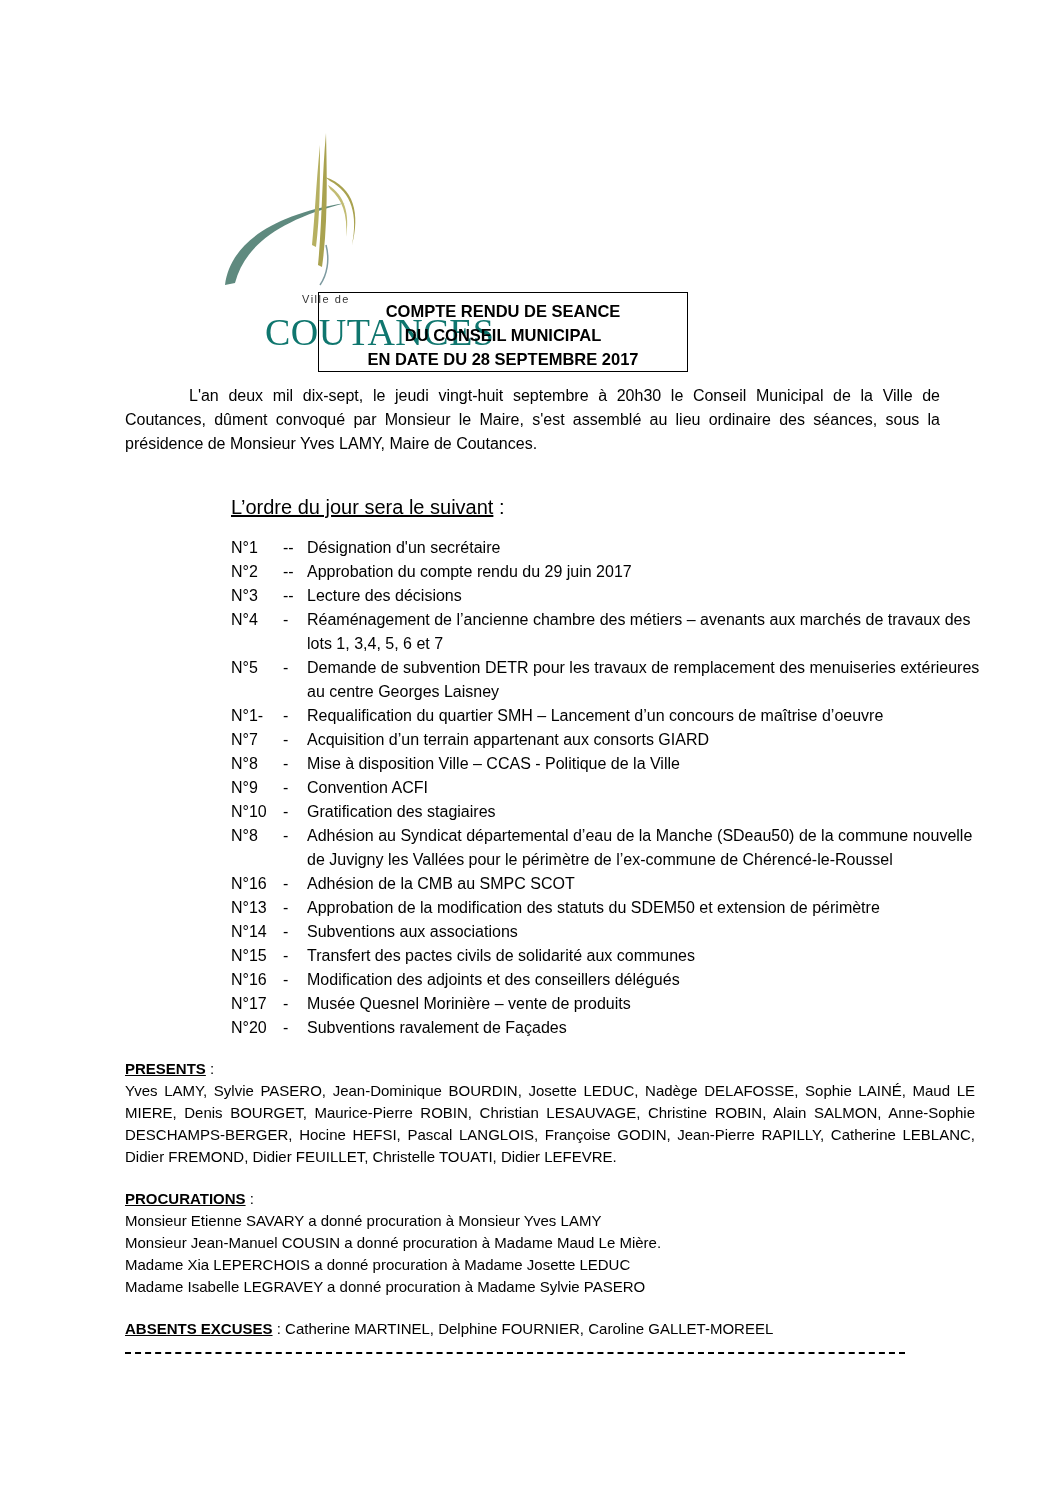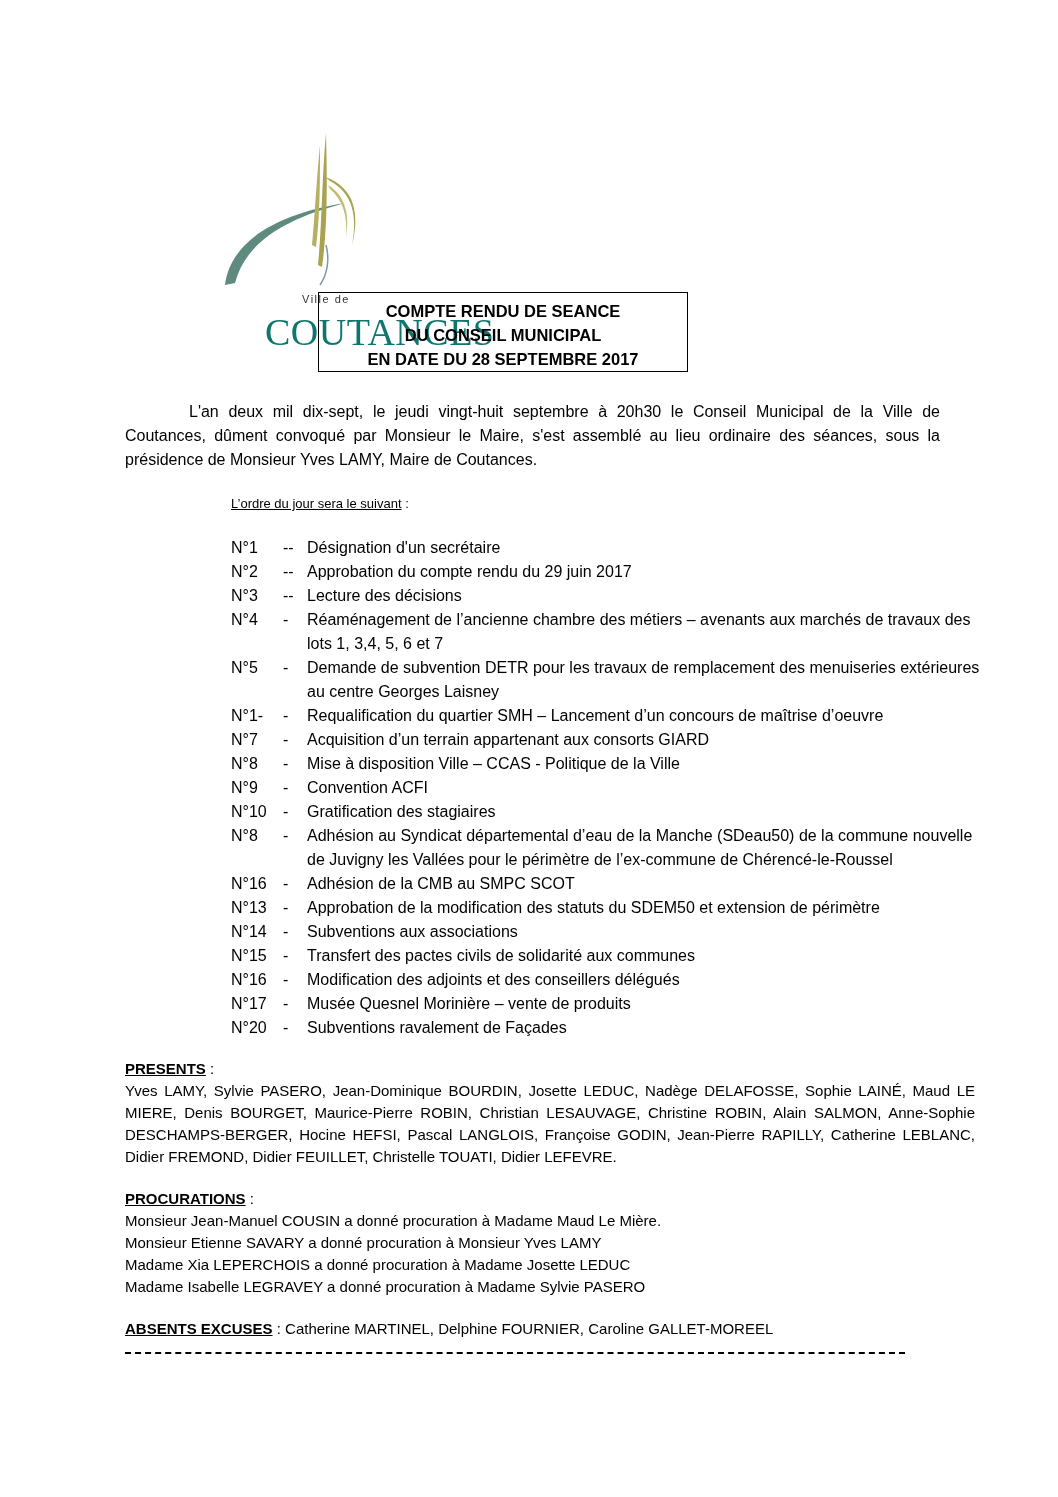--- a/index.html
+++ b/index.html
@@ -20,27 +20,27 @@
 
   .title-box {
     position: absolute; left: 318px; top: 292px; width: 370px; height: 80px;
     border: 1.5px solid #000; box-sizing: border-box;
     text-align: center; font-weight: bold; font-size: 16.5px; line-height: 24px;
     padding-top: 6px;
   }
   .title-box div { display: block; }
 
   .intro {
-    position: absolute; left: 125px; top: 400px; width: 815px;
+    position: absolute; left: 125px; top: 384px; width: 815px;
     font-size: 16px; line-height: 24px; text-align: justify;
   }
   .intro .indent { display: inline-block; width: 64px; }
 
   .agenda-title {
-    position: absolute; left: 231px; top: 496px; font-size: 13px;
+    position: absolute; left: 231px; top: 496px; font-size: 20px;
   }
   .agenda-title .u { text-decoration: underline; }
 
   .agenda { position: absolute; left: 231px; top: 536px; width: 760px; font-size: 16px; line-height: 24px; }
   .agenda-row { display: flex; }
   .agenda-num { width: 52px; flex: none; }
   .agenda-sep { width: 24px; flex: none; }
   .agenda-text { flex: 1; }
 
   .section { position: absolute; left: 125px; width: 850px; font-size: 15px; line-height: 22px; }
@@ -173,22 +173,22 @@
     </div>
   </div>
 
 <div class="section presents">
   <div class="section-head-wrap"><span class="section-head">PRESENTS</span><span> :</span></div>
   <div style="text-align: justify;">Yves LAMY, Sylvie PASERO, Jean-Dominique BOURDIN, Josette LEDUC, Nadège DELAFOSSE, Sophie LAINÉ, Maud LE MIERE, Denis BOURGET, Maurice-Pierre ROBIN, Christian LESAUVAGE, Christine ROBIN, Alain SALMON, Anne-Sophie DESCHAMPS-BERGER, Hocine HEFSI, Pascal LANGLOIS, Françoise GODIN, Jean-Pierre RAPILLY, Catherine LEBLANC, Didier FREMOND, Didier FEUILLET, Christelle TOUATI, Didier LEFEVRE.</div>
 </div>
 
 <div class="section procurations">
   <div class="section-head-wrap"><span class="section-head">PROCURATIONS</span><span> :</span></div>
+  <div>Monsieur Etienne SAVARY a donné procuration à Monsieur Yves LAMY</div>
   <div>Monsieur Jean-Manuel COUSIN a donné procuration à Madame Maud Le Mière.</div>
-  <div>Monsieur Etienne SAVARY a donné procuration à Monsieur Yves LAMY</div>
   <div>Madame Xia LEPERCHOIS a donné procuration à Madame Josette LEDUC</div>
   <div>Madame Isabelle LEGRAVEY a donné procuration à Madame Sylvie PASERO</div>
 </div>
 
 <div class="section absents">
   <span class="section-head">ABSENTS EXCUSES</span><span> : Catherine MARTINEL, Delphine FOURNIER, Caroline GALLET-MOREEL</span>
 </div>
 
 <div class="dashline"></div>
 

